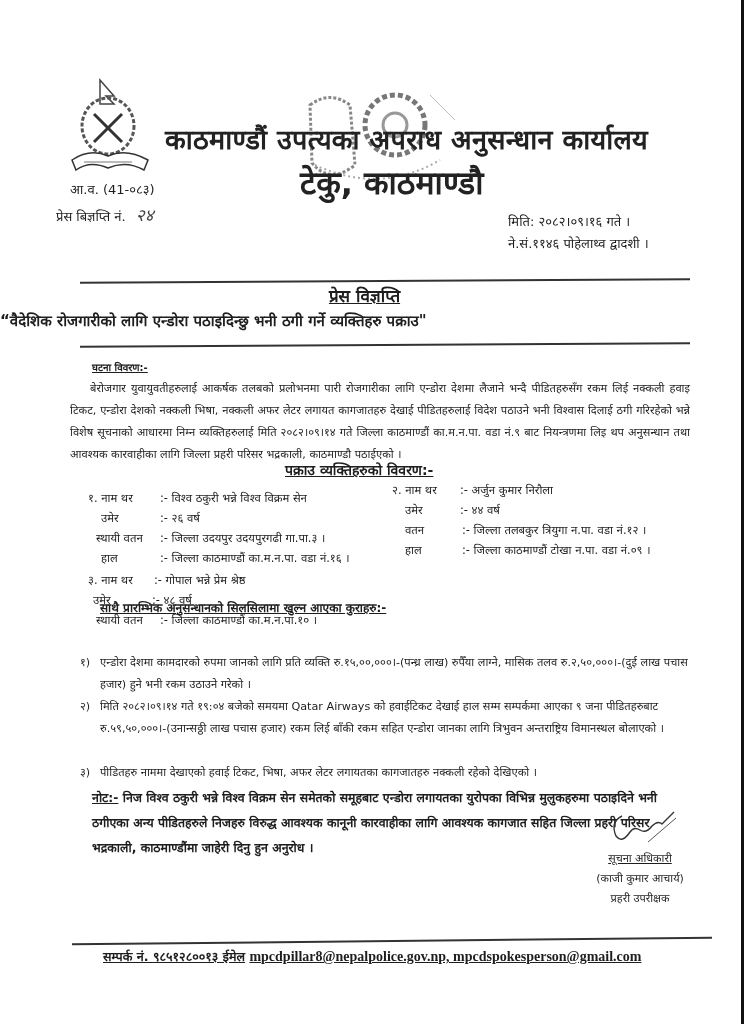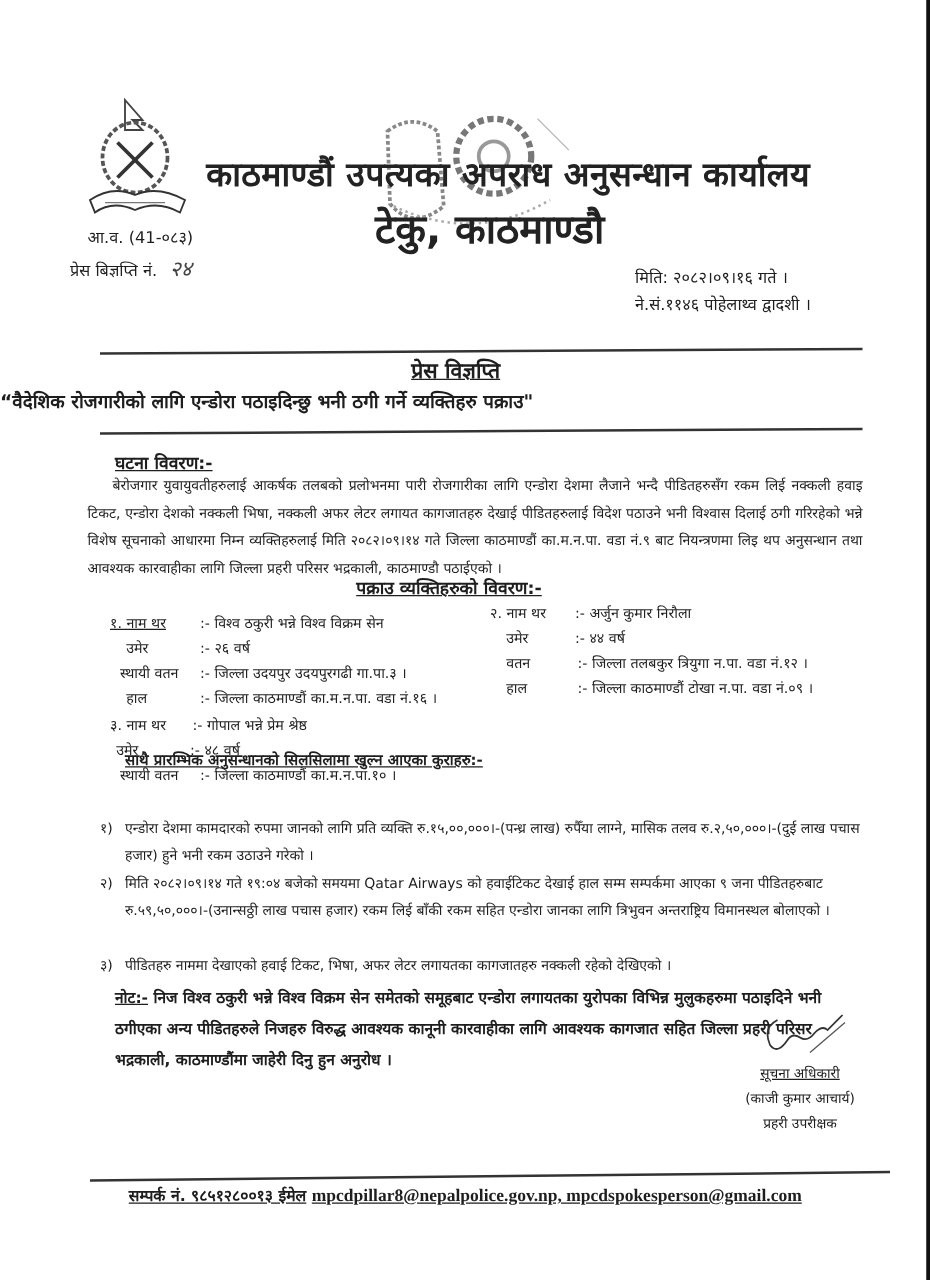--- a/index.html
+++ b/index.html
@@ -15,21 +15,21 @@
   .office-sub { left: 300px; top: 160px; font-size: 32px; font-weight: bold; color: #222; }
   .fy { left: 70px; top: 180px; font-size: 13px; }
   .press-no { left: 56px; top: 203px; font-size: 13px; }
   .press-no .handwritten { font-family: "DejaVu Serif", serif; font-style: italic; font-size: 17px; color: #444; margin-left: 6px; }
   .date { left: 508px; top: 212px; font-size: 13px; }
   .nepal-date { left: 508px; top: 234px; font-size: 13px; text-align: center; }
   .rule { position: absolute; height: 1.6px; background: #333; }
   .press-heading { left: 0; width: 729px; text-align: center; top: 284px; font-size: 17px; font-weight: bold; }
   .press-heading span { text-decoration: underline; }
   .subject { left: 0; width: 744px; text-align: left; top: 310px; font-size: 15px; font-weight: bold; }
-  .sec-head { font-size: 14px; font-weight: bold; text-decoration: underline; }
+  .sec-head { font-size: 10px; font-weight: bold; text-decoration: underline; }
   .para { position: absolute; left: 70px; width: 620px; font-size: 11.2px; line-height: 22px; text-align: justify; }
   .para .indent { display: inline-block; width: 20px; }
   .person-row { position: absolute; font-size: 11.4px; white-space: nowrap; }
   .person-row .lbl { display: inline-block; }
   .list-item { position: absolute; left: 80px; width: 610px; font-size: 11.2px; line-height: 22px; }
   .list-item .num { position: absolute; left: 0; top: 0; }
   .list-item .txt { margin-left: 20px; display: block; }
   .note { position: absolute; left: 92px; width: 600px; font-size: 12.4px; font-weight: bold; line-height: 25px; }
   .note .note-lbl { text-decoration: underline; margin-top: 28px; }
   .sig-block { position: absolute; left: 570px; top: 808px; width: 140px; text-align: center; font-size: 11px; }
@@ -84,21 +84,21 @@
 <div class="rule" style="left:80px; top:344px; width:610px; transform:rotate(-0.35deg);"></div>
 
 <div class="abs sec-head" style="left:92px; top:360px;">घटना विवरण:-</div>
 <div class="para" style="top:378px;">
   <span class="indent"></span><span>बेरोजगार युवायुवतीहरुलाई आकर्षक तलबको प्रलोभनमा पारी रोजगारीका लागि एन्डोरा देशमा लैजाने भन्दै पीडितहरुसँग रकम लिई नक्कली हवाइ टिकट, एन्डोरा देशको नक्कली भिषा, नक्कली अफर लेटर लगायत कागजातहरु देखाई पीडितहरुलाई विदेश पठाउने भनी विश्वास दिलाई ठगी गरिरहेको भन्ने विशेष सूचनाको आधारमा निम्न व्यक्तिहरुलाई मिति २०८२।०९।१४ गते जिल्ला काठमाण्डौं का.म.न.पा. वडा नं.९ बाट नियन्त्रणमा लिइ थप अनुसन्धान तथा आवश्यक कारवाहीका लागि जिल्ला प्रहरी परिसर भद्रकाली, काठमाण्डौ पठाईएको ।</span>
 </div>
 
 <div class="abs sec-head" style="left:285px; top:460px; font-size:14px;">पक्राउ व्यक्तिहरुको विवरण:-</div>
 
 <div>
-  <div class="person-row" style="left:88px; top:490px;"><span class="lbl" style="width:72px;text-decoration:underline;">१. नाम थर</span><span>:- विश्व ठकुरी भन्ने विश्व विक्रम सेन</span></div>
+  <div class="person-row" style="left:88px; top:490px;"><span class="lbl" style="width:72px;">१. नाम थर</span><span>:- विश्व ठकुरी भन्ने विश्व विक्रम सेन</span></div>
   <div class="person-row" style="left:101px; top:510px;"><span class="lbl" style="width:59px;">उमेर</span><span>:- २६ वर्ष</span></div>
   <div class="person-row" style="left:96px; top:530px;"><span class="lbl" style="width:64px;">स्थायी वतन</span><span>:- जिल्ला उदयपुर उदयपुरगढी गा.पा.३ ।</span></div>
   <div class="person-row" style="left:101px; top:550px;"><span class="lbl" style="width:59px;">हाल</span><span>:- जिल्ला काठमाण्डौं का.म.न.पा. वडा नं.१६ ।</span></div>
 </div>
 
 <div>
   <div class="person-row" style="left:392px; top:482px;"><span class="lbl" style="width:68px;">२. नाम थर</span><span>:- अर्जुन कुमार निरौला</span></div>
   <div class="person-row" style="left:405px; top:502px;"><span class="lbl" style="width:55px;">उमेर</span><span>:- ४४ वर्ष</span></div>
   <div class="person-row" style="left:405px; top:522px;"><span class="lbl" style="width:57px;">वतन</span><span>:- जिल्ला तलबकुर त्रियुगा न.पा. वडा नं.१२ ।</span></div>
   <div class="person-row" style="left:405px; top:542px;"><span class="lbl" style="width:57px;">हाल</span><span>:- जिल्ला काठमाण्डौं टोखा न.पा. वडा नं.०९ ।</span></div>

